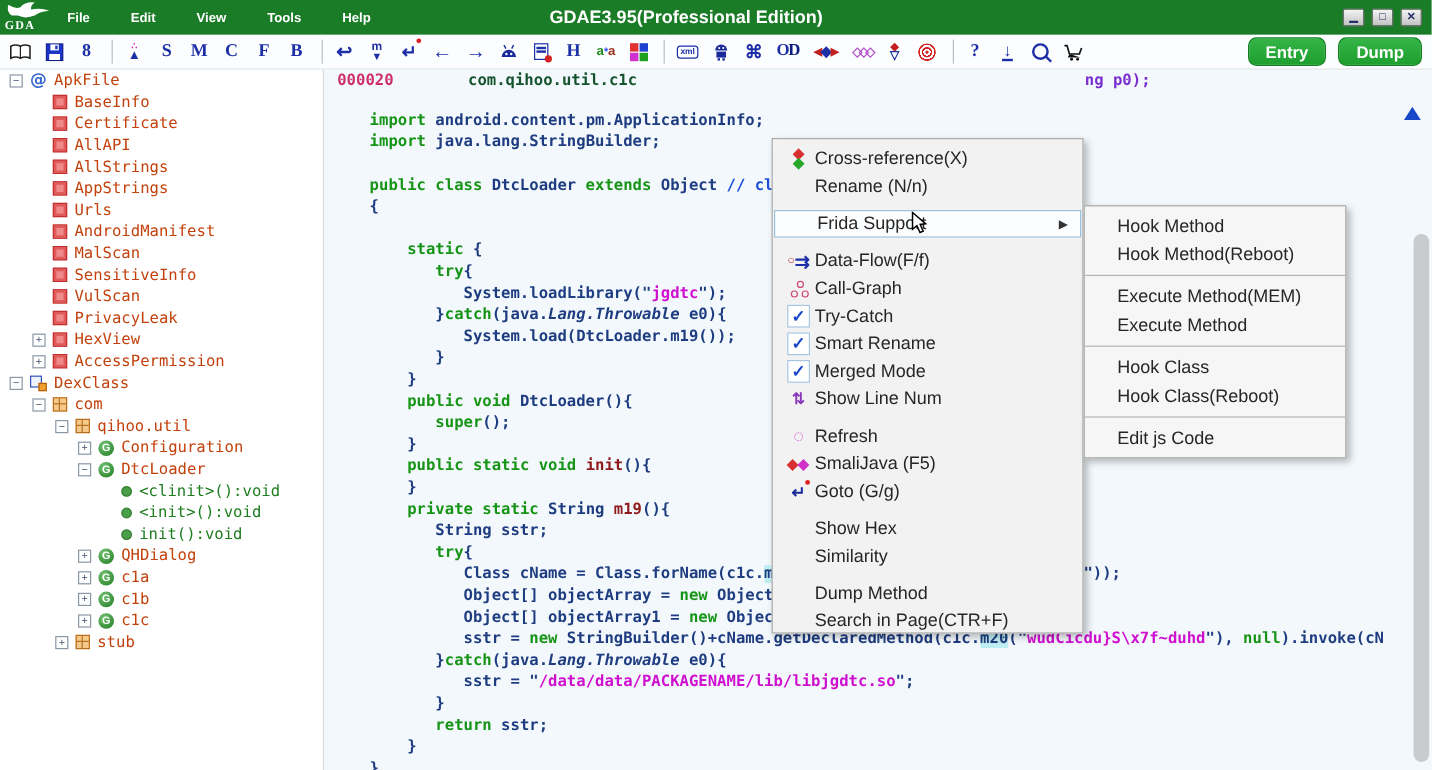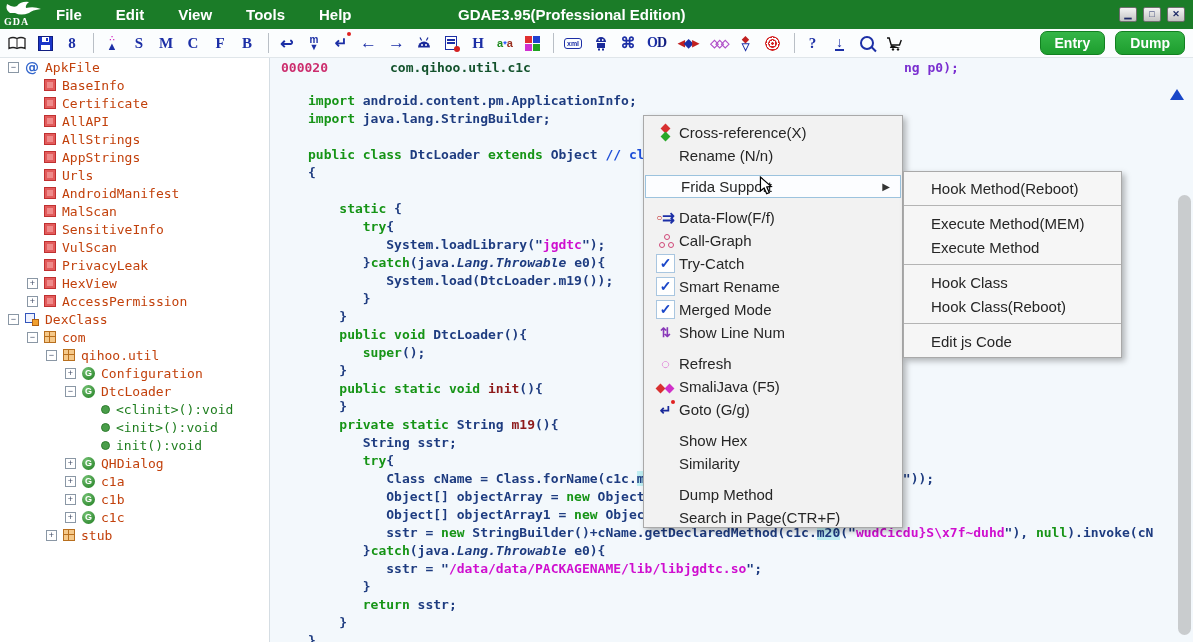--- a/index.html
+++ b/index.html
@@ -6,21 +6,21 @@
   body{width:1193px;height:642px;position:relative;overflow:hidden;background:#fff;
        font-family:"Liberation Sans",sans-serif;}
 
   
   .titlebar{position:absolute;left:0;top:0;right:0;height:29px;background:#1b7c28;
             display:flex;align-items:center;z-index:3}
   .logo{width:48px;height:29px;position:relative;flex:none}
   .logo svg{position:absolute;left:3px;top:1px}
   .logo .gda{position:absolute;left:4px;top:16px;color:#fff;font-family:"Liberation Serif",serif;
              font-weight:bold;font-size:10px;letter-spacing:1px}
-  .menu-item{color:#fff;font-weight:bold;font-size:15px;padding:0 17px;cursor:default}
+  .menu-item{color:#fff;font-weight:bold;font-size:11px;padding:0 17px;cursor:default}
   .menu-item:first-of-type{padding-left:8px}
   .wtitle{position:absolute;left:458px;top:6px;color:#fff;font-weight:bold;font-size:15px}
   .win-controls{position:absolute;right:8px;top:7px;display:flex;gap:6px}
   .wbtn{width:18px;height:15px;background:linear-gradient(#f4f4f4,#c3c3c3);border:1px solid #6f6f6f;
         border-radius:2px;font-size:9px;line-height:13px;text-align:center;color:#1d2a66;font-weight:bold;
         box-sizing:border-box}
 
   
   .toolbar{position:absolute;left:0;top:29px;right:0;height:29px;background:#fbfdfe;
            border-bottom:1px solid #e0e6ea;display:flex;align-items:center;padding-left:8px;z-index:3;box-sizing:border-box}
@@ -464,20 +464,21 @@
         <span class="cicon"></span>
         <span>Dump Method</span>
       </div>
       <div class="citem">
         <span class="cicon"></span>
         <span>Search in Page(CTR+F)</span>
       </div>
     </div>
 
   <div class="smenu" id="smenu">
+      <div class="sitem">Hook Method</div>
       <div class="sitem">Hook Method(Reboot)</div>
       <div class="ssep"></div>
       <div class="sitem">Execute Method(MEM)</div>
       <div class="sitem">Execute Method</div>
       <div class="ssep"></div>
       <div class="sitem">Hook Class</div>
       <div class="sitem">Hook Class(Reboot)</div>
       <div class="ssep"></div>
       <div class="sitem">Edit js Code</div>
     </div>

